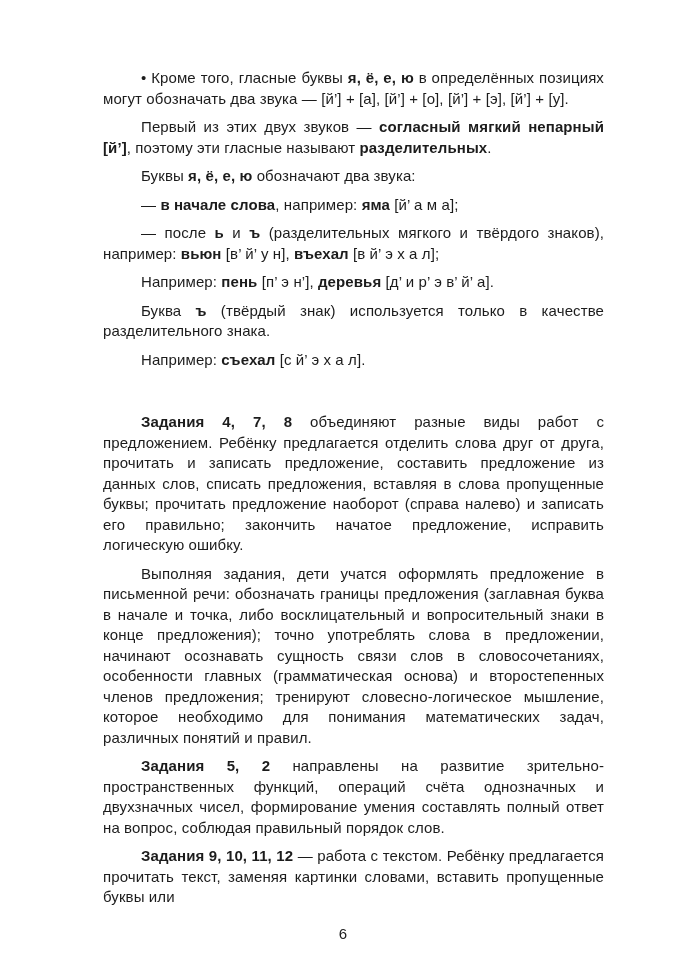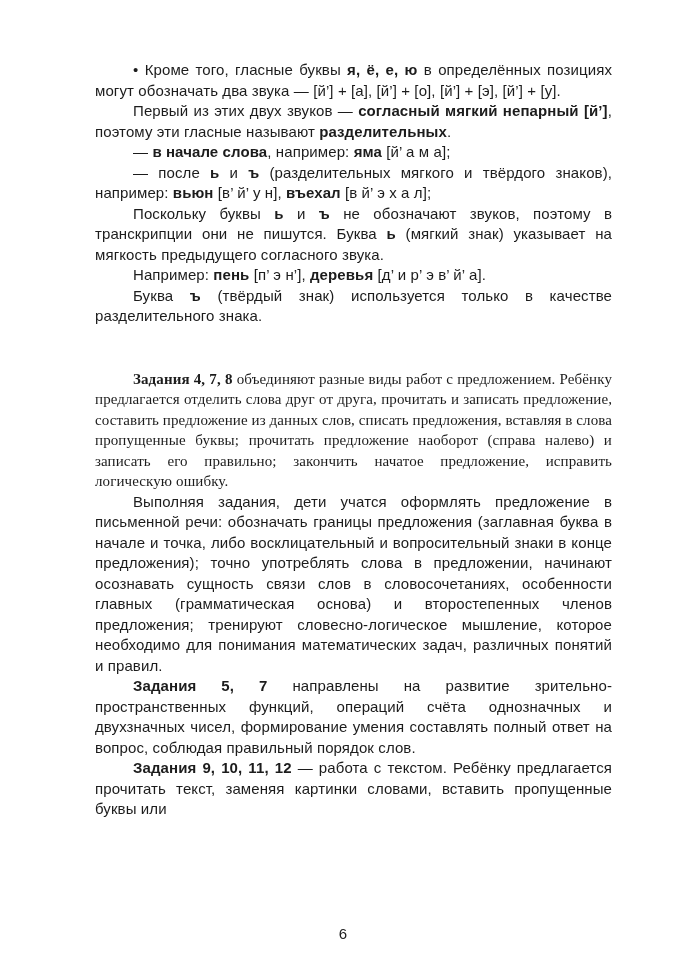--- a/index.html
+++ b/index.html
@@ -15,55 +15,55 @@
     font-family: "Liberation Sans", sans-serif;
     color: #1c1c1c;
   }
   .page {
     position: absolute;
     inset: 0;
     padding: 60px 74px 0 95px;
     box-sizing: border-box;
   }
   .content p {
-    margin: 0;
+    margin: 8px;
     font-size: 15px;
     line-height: 20.5px;
     text-align: justify;
     text-indent: 38px;
     letter-spacing: 0.1px;
   }
   .content p.gap-before {
     margin-top: 42px;
-    font-family: Liberation Serif, serif;
   }
   .b { font-weight: bold; }
   .i { }
   .page-footer {
     position: absolute;
     left: 0;
     right: 0;
     bottom: 28px;
     text-align: center;
     font-size: 15px;
     color: #1c1c1c;
   }
 </style>
 </head>
 <body>
 
 <div class="page">
   <div class="content">
       <p><span>• Кроме того, гласные буквы </span><span class="b">я, ё, е, ю</span><span> в определённых позициях могут обозначать два звука — [й’] + [а], [й’] + [о], [й’] + [э], [й’] + [у].</span></p>
       <p><span>Первый из этих двух звуков — </span><span class="b">согласный мягкий непарный [й’]</span><span>, поэтому эти гласные называют </span><span class="b">разделительных</span><span>.</span></p>
+      <p><span>Буквы </span><span class="b">я, ё, е, ю</span><span> обозначают два звука:</span></p>
       <p><span>— </span><span class="b">в начале слова</span><span>, например: </span><span class="b">яма</span><span> [й’ а м а];</span></p>
       <p><span>— после </span><span class="b">ь</span><span> и </span><span class="b">ъ</span><span> (разделительных мягкого и твёрдого знаков), например: </span><span class="b">вьюн</span><span> [в’ й’ у н], </span><span class="b">въехал</span><span> [в й’ э х а л];</span></p>
-      <p><span>Поскольку буквы </span><span class="b">ь</span><span> и </span><span class="b">ъ</span><span> не обозначают звуков, поэтому в транскрипции они не пишутся. Буква </span><span class="b">ь</span><span> (мягкий знак) указывает на мягкость предыдущего согласного звука.</span></p>
       <p><span>Например: </span><span class="b">пень</span><span> [п’ э н’], </span><span class="b">деревья</span><span> [д’ и р’ э в’ й’ а].</span></p>
       <p><span>Буква </span><span class="b">ъ</span><span> (твёрдый знак) используется только в качестве разделительного знака.</span></p>
+      <p><span>Например: </span><span class="b">съехал</span><span> [с й’ э х а л].</span></p>
       <p class="gap-before"><span class="b">Задания 4, 7, 8</span><span> объединяют разные виды работ с предложением. Ребёнку предлагается отделить слова друг от друга, прочитать и записать предложение, составить предложение из данных слов, списать предложения, вставляя в слова пропущенные буквы; прочитать предложение наоборот (справа налево) и записать его правильно; закончить начатое предложение, исправить логическую ошибку.</span></p>
       <p><span>Выполняя задания, дети учатся оформлять предложение в письменной речи: обозначать </span><span class="i">границы предложения</span><span> (заглавная буква в начале и точка, либо восклицательный и вопросительный знаки в конце предложения); точно употреблять слова в предложении, начинают осознавать сущность связи слов в словосочетаниях, особенности главных (грамматическая основа) и второстепенных членов предложения; тренируют словесно-логическое мышление, которое необходимо для понимания математических задач, различных понятий и правил.</span></p>
-      <p><span class="b">Задания 5, 7</span><span> направлены на развитие зрительно-пространственных функций, операций счёта однозначных и двухзначных чисел, формирование умения составлять полный ответ на вопрос, соблюдая правильный порядок слов.</span></p>
+      <p><span class="b">Задания 5, 2</span><span> направлены на развитие зрительно-пространственных функций, операций счёта однозначных и двухзначных чисел, формирование умения составлять полный ответ на вопрос, соблюдая правильный порядок слов.</span></p>
       <p><span class="b">Задания 9, 10, 11, 12</span><span> — работа с текстом. Ребёнку предлагается прочитать текст, заменяя картинки словами, вставить пропущенные буквы или</span></p>
     </div>
 </div>
 
 <div class="page-footer">6</div>
 
 </body></html>

